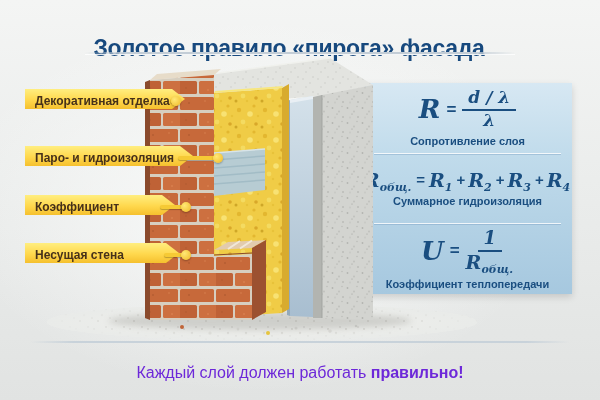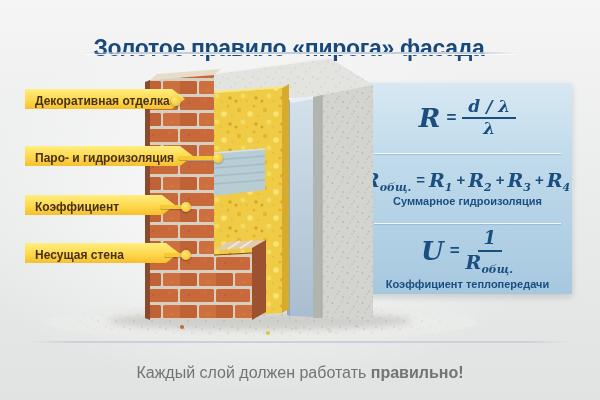--- a/index.html
+++ b/index.html
@@ -53,21 +53,21 @@
     filter:drop-shadow(0 2px 2px rgba(80,60,10,0.35));
   }
   .tag-stem{position:absolute;height:4px;border-radius:2px;background:#f6ca35;z-index:3;box-shadow:0 1px 1px rgba(0,0,0,0.25);}
   .tag-dot{position:absolute;width:10px;height:10px;border-radius:50%;z-index:3;
     background:radial-gradient(circle at 35% 35%, #ffe876, #efb826);box-shadow:0 1px 2px rgba(0,0,0,0.3);}
   
   .footer-divider{
     position:absolute;top:341px;left:30px;width:540px;height:2px;z-index:4;
     background:linear-gradient(90deg, rgba(200,210,218,0) 0%, #c8d2da 8%, #c8d2da 92%, rgba(200,210,218,0) 100%);
   }
-  .footer-text{position:absolute;top:348px;left:0;right:0;text-align:center;font-size:16px;color:#737373;z-index:4;}
+  .footer-text{position:absolute;top:348px;left:0;right:0;text-align:center;font-size:16px;color:#6d28d9;z-index:4;}
   .footer-text .emph{font-weight:bold;}
 </style>
 </head>
 <body>
 
 <svg class="wall" width="600" height="400" viewBox="0 0 600 400" aria-hidden="true">
   <defs>
     <pattern id="pBrick" width="36" height="32" patternUnits="userSpaceOnUse">
       <rect width="36" height="32" fill="#d7cfc0"></rect>
       <rect x="0" y="1" width="34" height="13" rx="1.5" fill="#c7693a"></rect>
@@ -187,20 +187,21 @@
 
   <section class="panel-section">
     <div class="math">
       <span class="mvar lhs-big">R</span>
       <span class="eq">=</span>
       <span class="frac">
         <span class="num mvar f1-num">d / λ</span>
         <span class="den mvar f1-den">λ</span>
       </span>
     </div>
+    <div class="formula-caption">Сопротивление слоя</div>
   </section>
 
   <div class="panel-divider"></div>
 
   <section class="panel-section">
     <div class="f2-line">
       <span class="mvar f2-var">R</span>
         <span class="msub">общ.</span>
       <span class="f2-eq">=</span>
       <span class="mvar f2-var">R</span>

